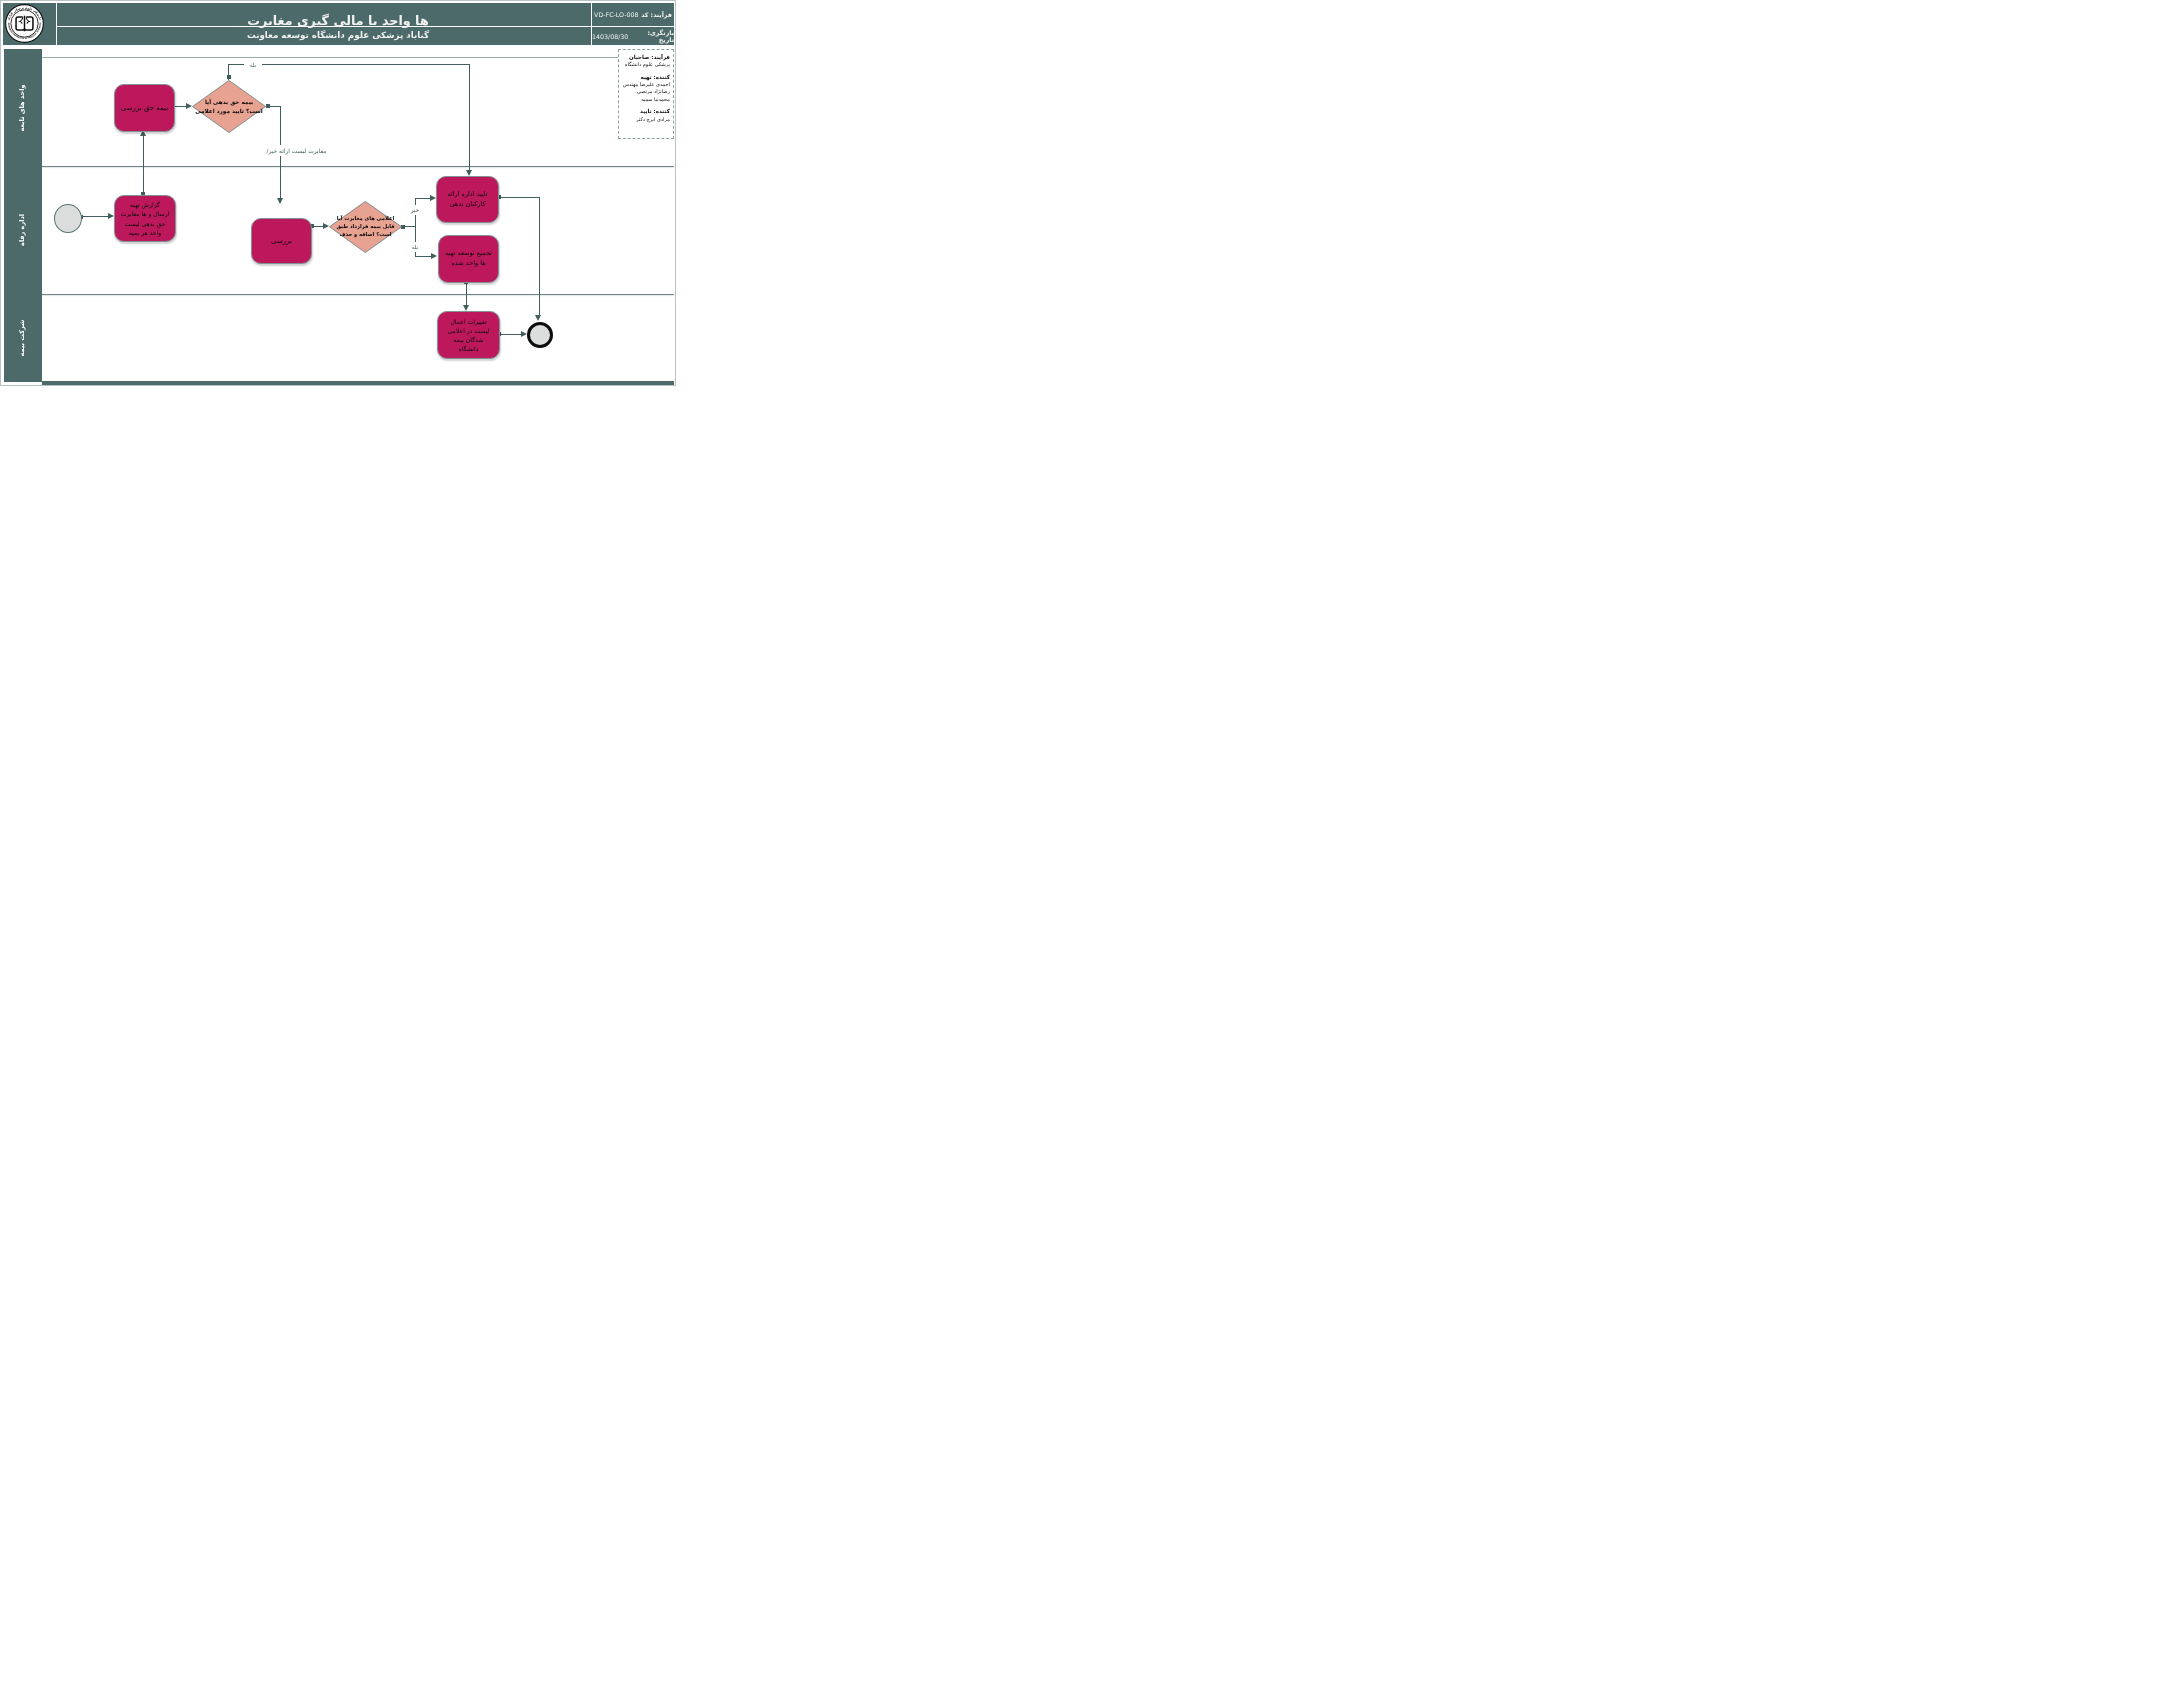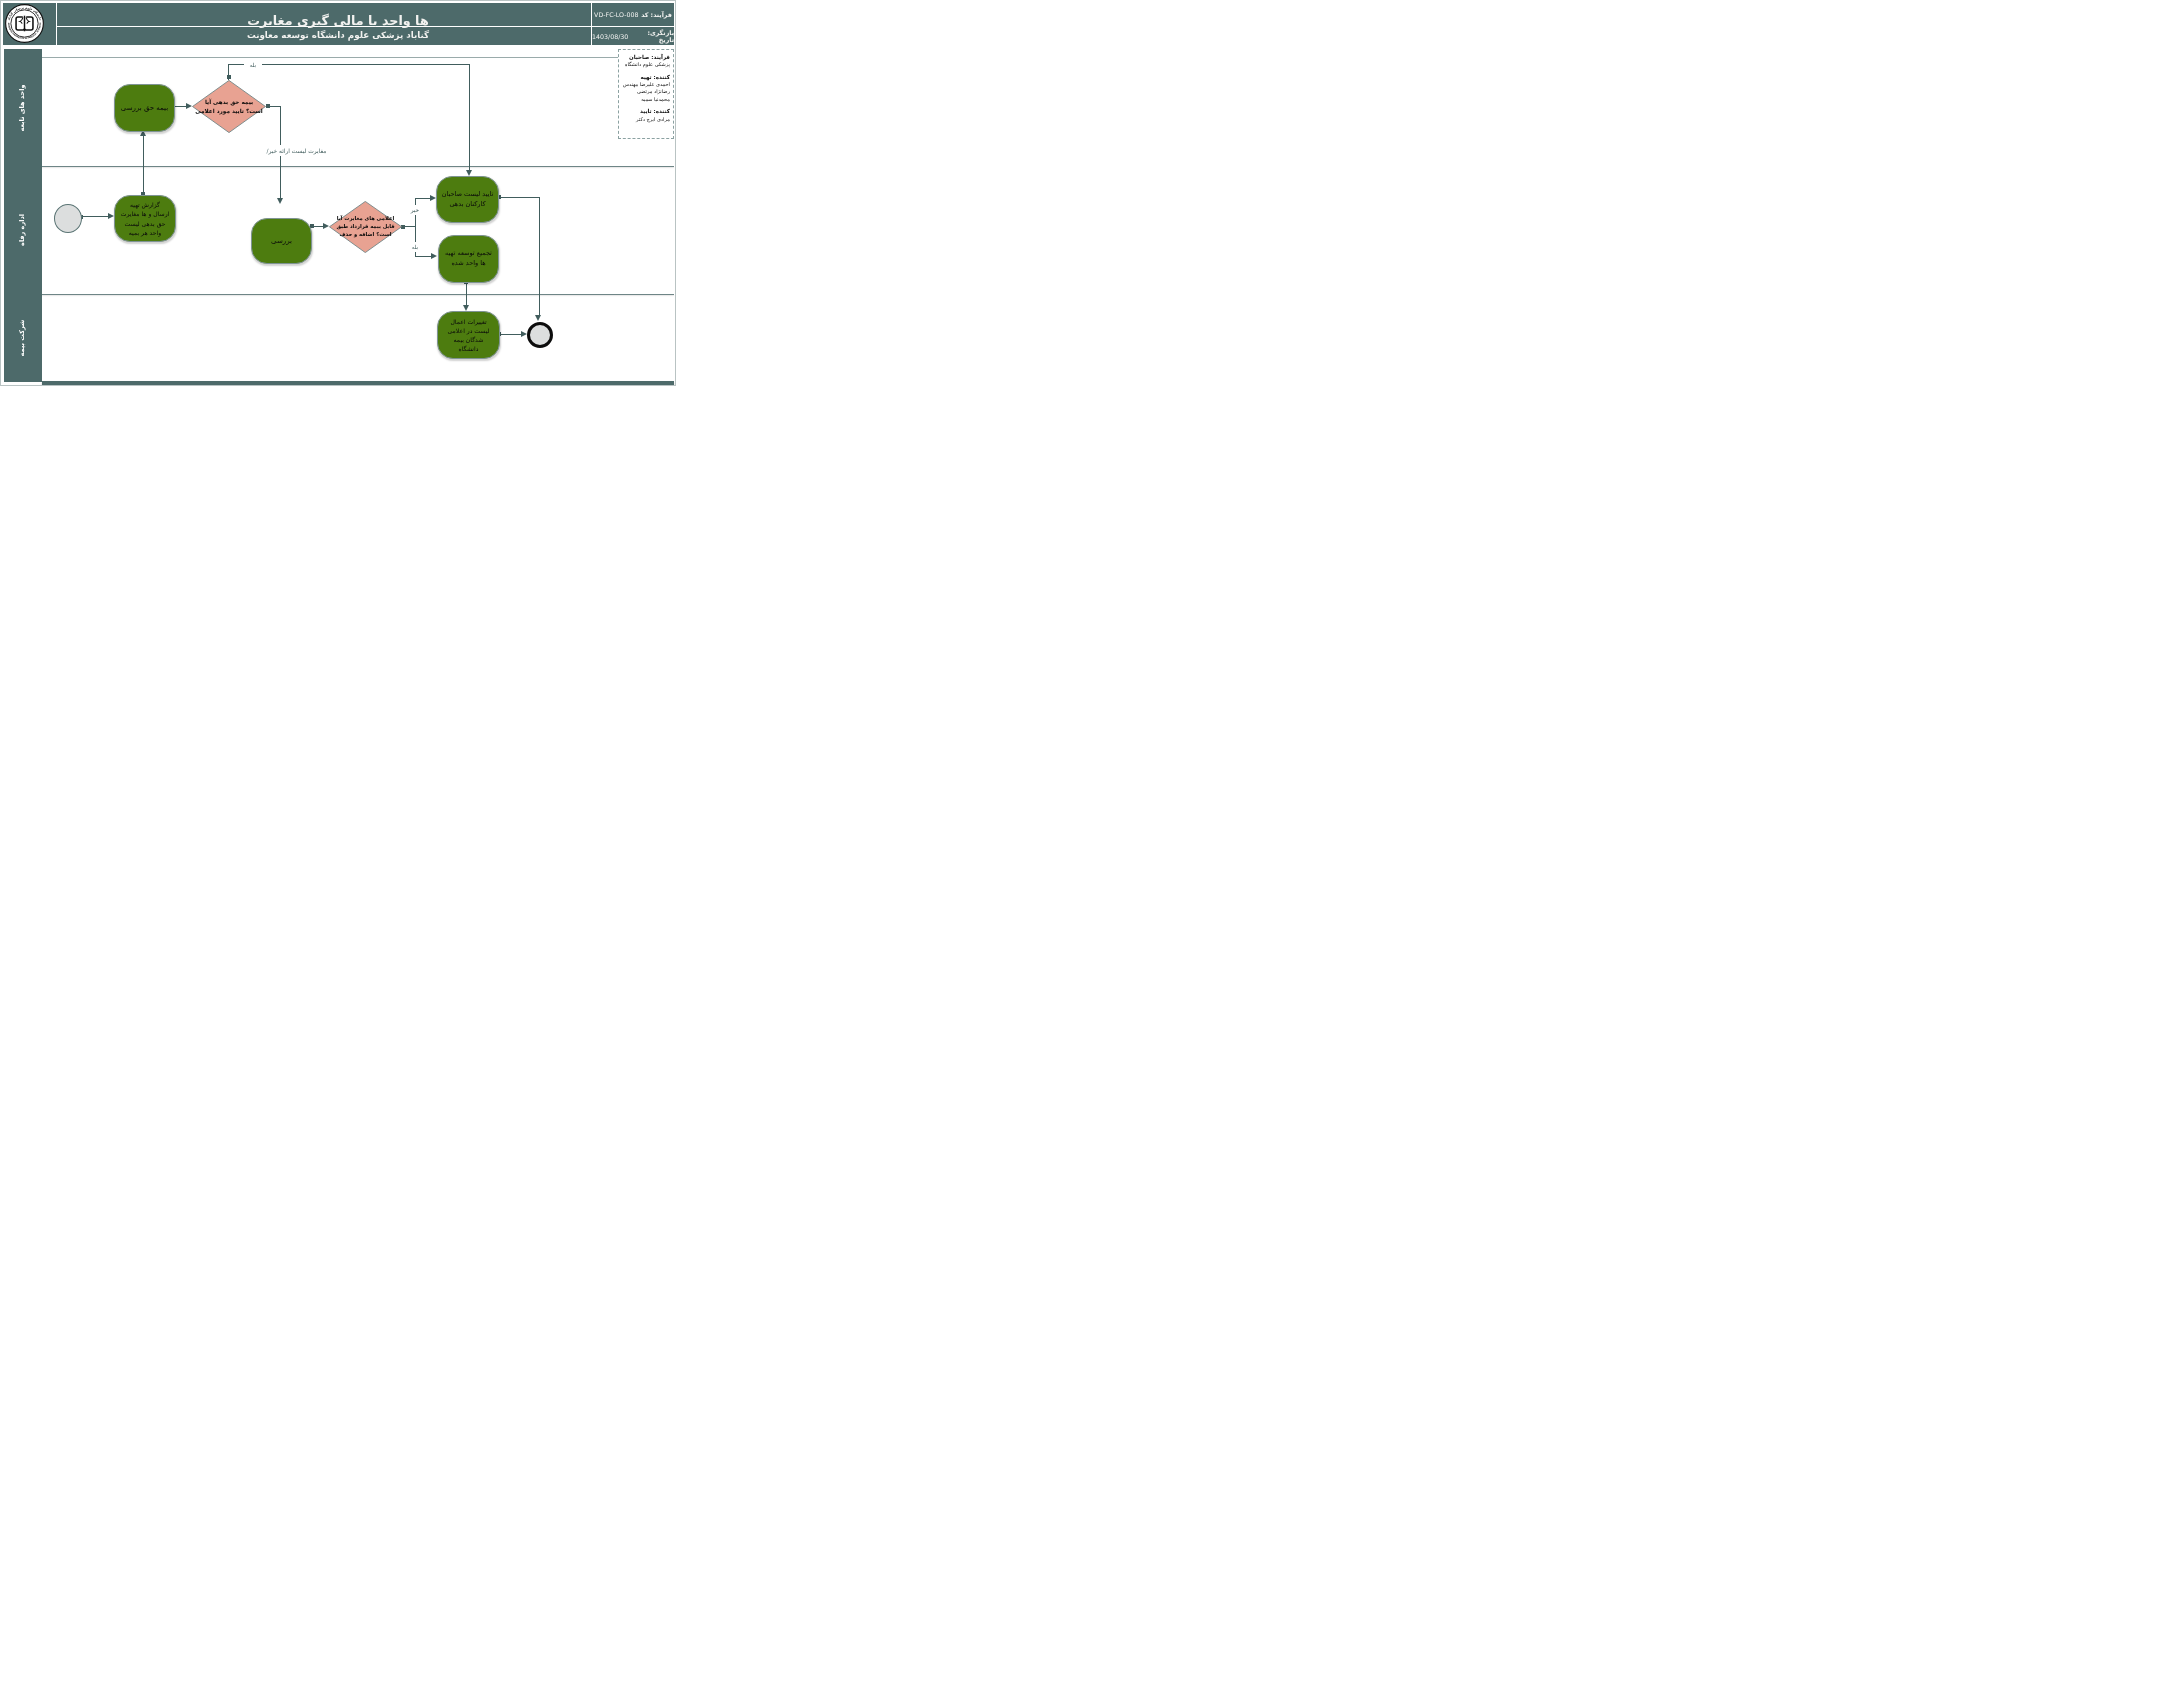--- a/index.html
+++ b/index.html
@@ -17,21 +17,21 @@
   .lane-label{position:absolute;left:20.5px;color:#fff;font-weight:bold;font-size:6.5px;white-space:nowrap;transform:translate(-50%,-50%) rotate(-90deg);}
   
   .hline{position:absolute;background:#6e8586;}
   .thin{background:#9aabab;}
   
   #infobox{position:absolute;left:617px;top:48px;width:56px;height:90px;border:0.9px dashed #8ba1a1;background:#fff;box-sizing:border-box;padding:3.1px 3.1px;direction:rtl;text-align:right;color:#111;}
   #infobox .h{font-weight:bold;font-size:5.5px;line-height:1.5;}
   #infobox .n{font-size:5px;line-height:1.5;}
   #infobox .gap{height:3.9px;}
   
-  .node{position:absolute;background:#4d7c0f;border:0.4px solid #7f9494;border-radius:16px;box-shadow:0.9px 1.3px 1.7px rgba(0,0,0,.18);display:flex;flex-direction:column;align-items:center;justify-content:center;color:#0a0a0a;direction:rtl;text-align:center;}
+  .node{position:absolute;background:#be185d;border:0.4px solid #7f9494;border-radius:10px;box-shadow:0.9px 1.3px 1.7px rgba(0,0,0,.18);display:flex;flex-direction:column;align-items:center;justify-content:center;color:#0a0a0a;direction:rtl;text-align:center;}
   .node div{line-height:1.5;}
   .circle{position:absolute;background:#dcdede;border-radius:50%;}
   .diamond{position:absolute;display:flex;align-items:center;justify-content:center;}
   .diamond svg{position:absolute;inset:0;}
   .dtext{position:relative;direction:rtl;text-align:center;font-weight:bold;color:#0a0a0a;}
   .dtext div{line-height:1.5;}
   
   .seg{position:absolute;background:#415d5d;}
   .sq{position:absolute;width:4.4px;height:4.4px;background:#415d5d;}
   .arr-r{position:absolute;width:0;height:0;border-top:3.5px solid transparent;border-bottom:3.5px solid transparent;border-left:6.1px solid #415d5d;}
@@ -195,21 +195,21 @@
         <polygon points="83,1 166,59 83,118 1,59" fill="#e8a292" stroke="#6f8384" stroke-width="2"></polygon>
       </svg>
     <div class="dtext" style="font-size:5.2px;">
       <div>اعلامی های مغایرت آیا</div>
       <div>قابل بیمه قرارداد طبق</div>
       <div>است؟ اضافه و حذف</div>
     </div>
   </div>
 
   <div class="node" style="left:435px;top:175px;width:61px;height:45px;font-size:6.5px;">
-    <div>تایید لیست صاحبان</div>
+    <div>تایید اداره ارائه</div>
     <div>کارکنان بدهی</div>
   </div>
 
   <div class="node" style="left:437px;top:234px;width:59px;height:46px;font-size:6.5px;">
     <div>تجمیع توسعه تهیه</div>
     <div>ها واحد شده</div>
   </div>
 
   <div class="node" style="left:436px;top:310px;width:61px;height:46px;font-size:6.1px;">
     <div>تغییرات اعمال</div>

